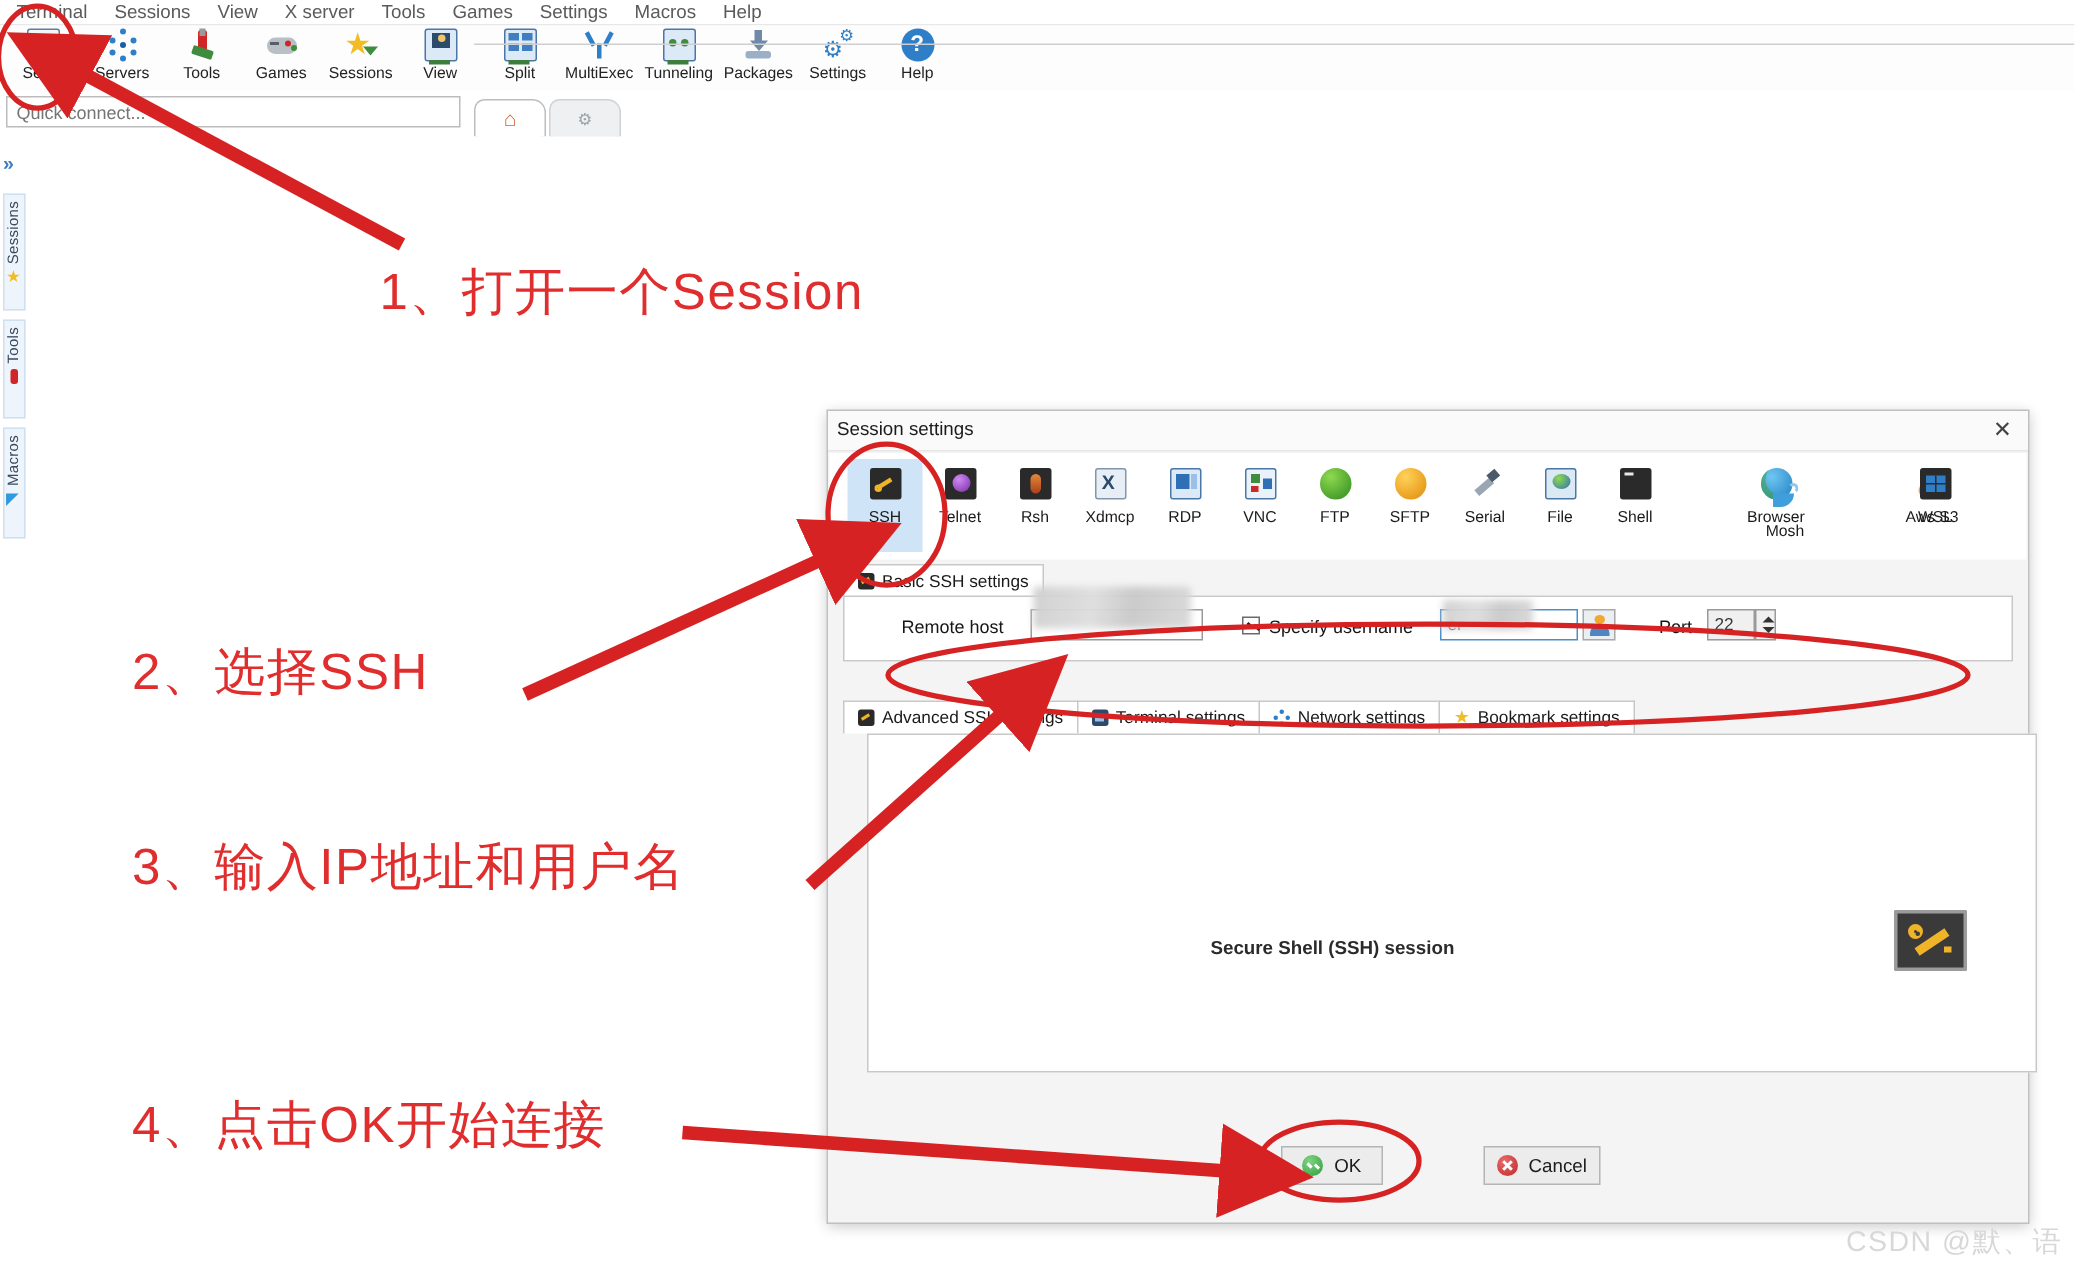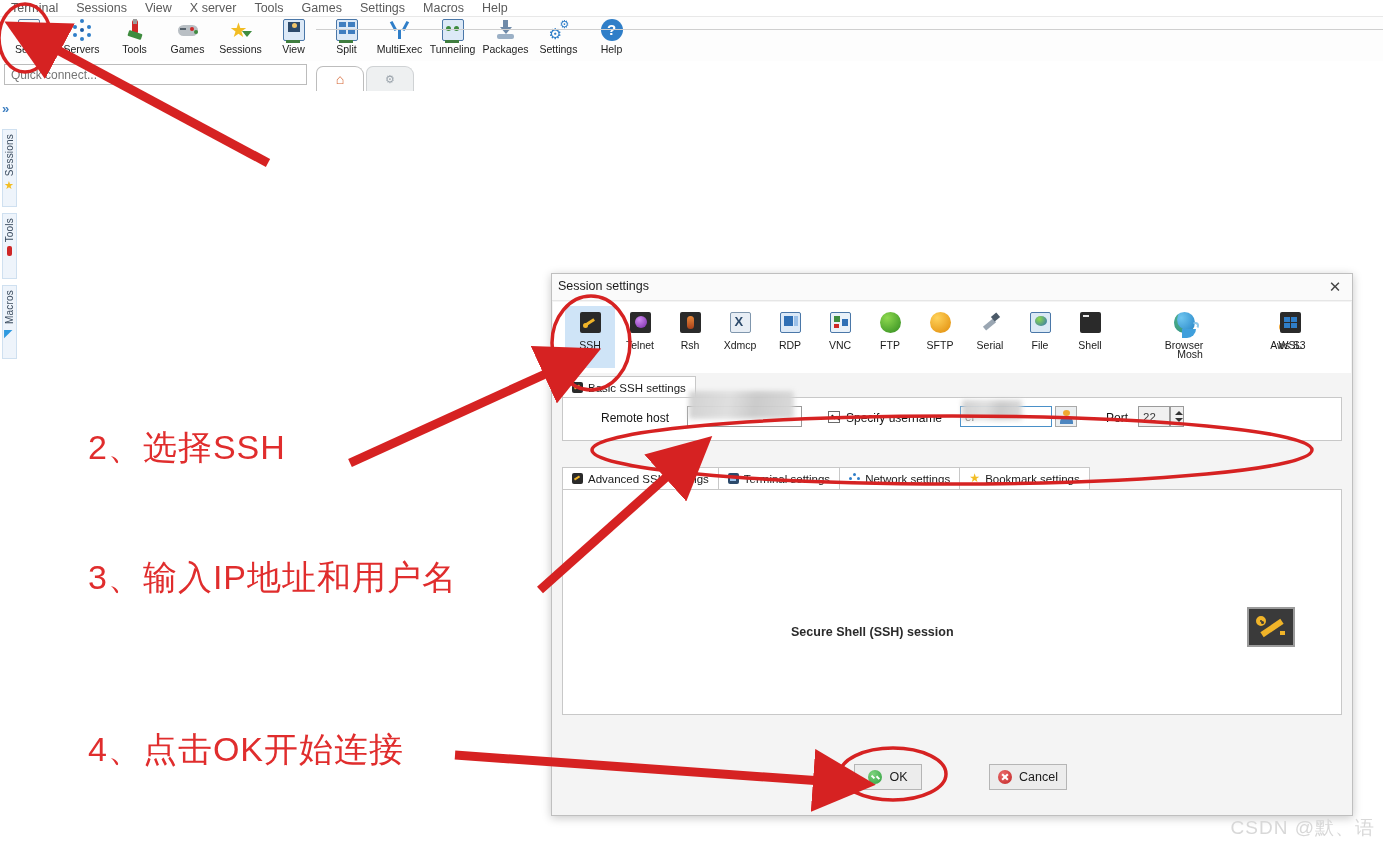--- a/index.html
+++ b/index.html
@@ -145,21 +145,21 @@
   .spinner .up, .spinner .dn { position:absolute; left:4px; width:0; height:0;
     border-left:4px solid transparent; border-right:4px solid transparent; }
   .spinner .up { top:4px; border-bottom:4px solid #333; }
   .spinner .dn { bottom:4px; border-top:4px solid #333; }
 
   
   #lower-tabrow { position:absolute; left:10px; top:193px; height:23px; display:flex; }
   #lower-tabrow .minitab { border-right:none; }
   #lower-tabrow .minitab:last-child { border-right:1px solid #c8c8c8; }
   #lower-panel {
-    position:absolute; left:10px; top:215px; width:780px; height:226px;
+    position:absolute; left:26px; top:215px; width:780px; height:226px;
     background:#ffffff; border:1px solid #c8c8c8;text-align:right;
   }
   #ssh-desc { position:absolute; left:228px; top:135px; font-size:12.5px; color:#2b2b2b; font-weight:bold; }
   #key-badge { position:absolute; right:46px; top:117px; width:48px; height:40px;
     background:#3a3a3a; border:2px solid #9b9b9b; }
 
   
   .dbtn {
     position:absolute; height:26px; background:#ececec; border:1px solid #b5b5b5;
     display:flex; align-items:center; justify-content:center; gap:7px;
@@ -549,18 +549,19 @@
     <ellipse cx="591" cy="343" rx="39" ry="47" fill="none" stroke="#d62222" stroke-width="3.5"></ellipse>
     <line x1="350" y1="463" x2="552" y2="371" stroke="#d62222" stroke-width="9" marker-end="url(#ah)"></line>
 
     <ellipse cx="952" cy="450" rx="360" ry="34" fill="none" stroke="#d62222" stroke-width="3.5"></ellipse>
     <line x1="540" y1="590" x2="672" y2="472" stroke="#d62222" stroke-width="9" marker-end="url(#ah)"></line>
 
     <ellipse cx="893" cy="774" rx="53" ry="26" fill="none" stroke="#d62222" stroke-width="3.5"></ellipse>
     <line x1="455" y1="755" x2="822" y2="781" stroke="#d62222" stroke-width="9" marker-end="url(#ah)"></line>
   </svg>
 
+  <div class="ann-txt" style="left:253px;top:172px;">1、打开一个Session</div>
   <div class="ann-txt" style="left:88px;top:425px;">2、选择SSH</div>
   <div class="ann-txt" style="left:88px;top:555px;">3、输入IP地址和用户名</div>
   <div class="ann-txt" style="left:88px;top:727px;">4、点击OK开始连接</div>
 </div>
 
 <div id="wm">CSDN @默、语</div>
 
 </body></html>

